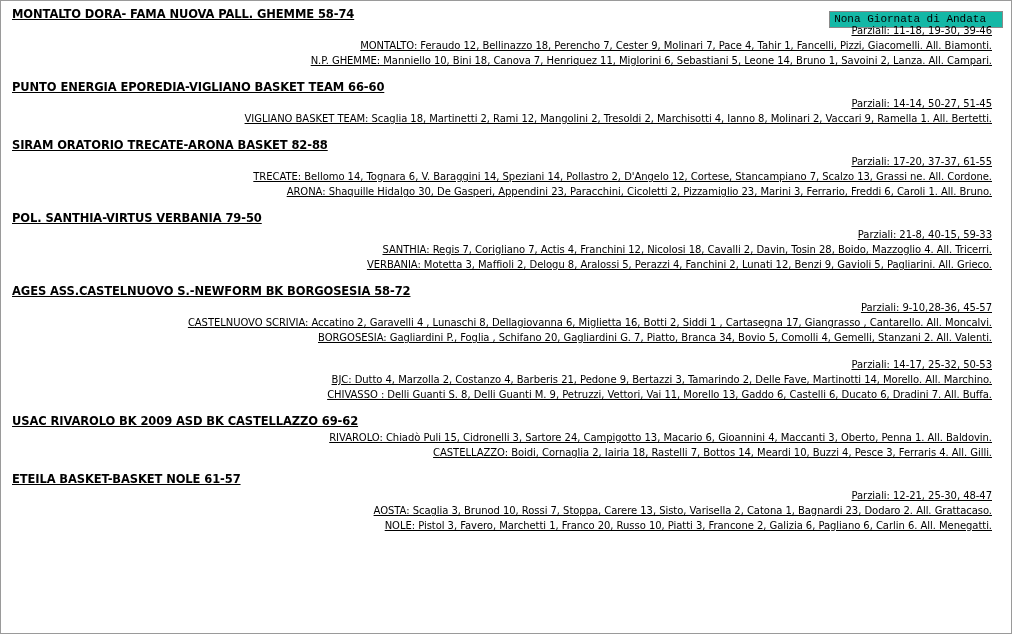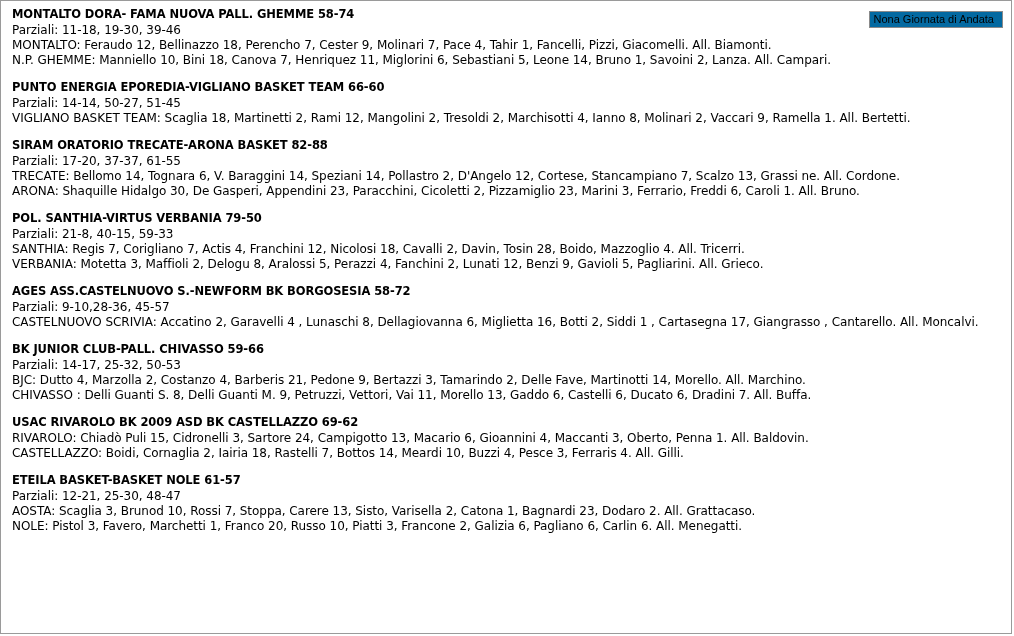--- a/index.html
+++ b/index.html
@@ -24,49 +24,51 @@
     height: 634px;
     border: 1px solid #9a9a9a;
     box-sizing: border-box;
     background: #ffffff;
   }
   .content {
     position: absolute;
     left: 11px;
     top: 6px;
     width: 980px;
+    text-decoration: underline;
   }
   .badge {
     position: absolute;
     right: 8px;
     top: 10px;
-    background: #0369a1;
+    background: #14b8a6;
     color: #000000;
     border: 1px solid #8a8a8a;
-    font-family: Liberation Sans, sans-serif;
+    font-family: Liberation Mono, monospace;
     font-size: 11px;
-    padding: 1px 8px 2px 4px;
+    padding: 1px 16px 2px 4px;
     line-height: 12px;
     white-space: nowrap;
   }
   .game {
     margin-bottom: 12px;
   }
   .game-title {
     font-weight: bold;
     font-size: 11.5px;
     letter-spacing: -0.1px;
     line-height: 15px;
     margin-bottom: 1px;
   }
   .game-line {
-    font-size: 12px;
+    font-size: 10px;
     line-height: 15px;
     white-space: nowrap;
     letter-spacing: -0.05px;
+    text-align: right;
   }
 </style>
 </head>
 <body>
 
 <div class="page-frame">
 
   <div class="badge">Nona Giornata di Andata</div>
 
   <div class="content">
@@ -95,24 +97,24 @@
       <div class="game-title">POL. SANTHIA-VIRTUS VERBANIA  79-50</div>
       <div class="game-line">Parziali: 21-8, 40-15, 59-33</div>
       <div class="game-line">SANTHIA: Regis 7, Corigliano 7, Actis 4, Franchini 12, Nicolosi 18, Cavalli 2, Davin, Tosin 28, Boido, Mazzoglio 4.  All. Tricerri.</div>
       <div class="game-line">VERBANIA: Motetta 3, Maffioli 2, Delogu 8, Aralossi 5, Perazzi 4, Fanchini 2, Lunati 12, Benzi 9, Gavioli 5, Pagliarini.  All. Grieco.</div>
     </div>
 
     <div class="game">
       <div class="game-title">AGES ASS.CASTELNUOVO S.-NEWFORM BK BORGOSESIA 58-72</div>
       <div class="game-line">Parziali: 9-10,28-36, 45-57</div>
       <div class="game-line">CASTELNUOVO SCRIVIA: Accatino 2, Garavelli 4 , Lunaschi 8, Dellagiovanna 6, Miglietta 16, Botti 2, Siddi 1 , Cartasegna 17, Giangrasso , Cantarello.  All. Moncalvi.</div>
+      <div class="game-line">BORGOSESIA:  Gagliardini P., Foglia , Schifano 20, Gagliardini G. 7, Piatto, Branca 34, Bovio 5, Comolli 4, Gemelli, Stanzani 2.  All. Valenti.</div>
     </div>
 
     <div class="game">
-      <div class="game-title">BK JUNIOR CLUB-PALL. CHIVASSO 59-66</div>
       <div class="game-line">Parziali: 14-17, 25-32, 50-53</div>
       <div class="game-line">BJC: Dutto 4, Marzolla 2, Costanzo 4, Barberis 21, Pedone 9, Bertazzi 3, Tamarindo 2, Delle Fave, Martinotti 14, Morello.  All. Marchino.</div>
       <div class="game-line">CHIVASSO : Delli Guanti S. 8, Delli Guanti M. 9, Petruzzi, Vettori, Vai 11, Morello 13, Gaddo 6, Castelli 6, Ducato 6, Dradini 7.  All. Buffa.</div>
     </div>
 
     <div class="game">
       <div class="game-title">USAC RIVAROLO BK 2009 ASD BK CASTELLAZZO 69-62</div>
       <div class="game-line">RIVAROLO: Chiadò Puli 15, Cidronelli 3, Sartore 24, Campigotto 13, Macario 6, Gioannini 4, Maccanti 3, Oberto, Penna 1.  All. Baldovin.</div>
       <div class="game-line">CASTELLAZZO: Boidi, Cornaglia 2, Iairia 18, Rastelli 7, Bottos 14, Meardi 10, Buzzi 4, Pesce 3, Ferraris 4.  All. Gilli.</div>
     </div>

